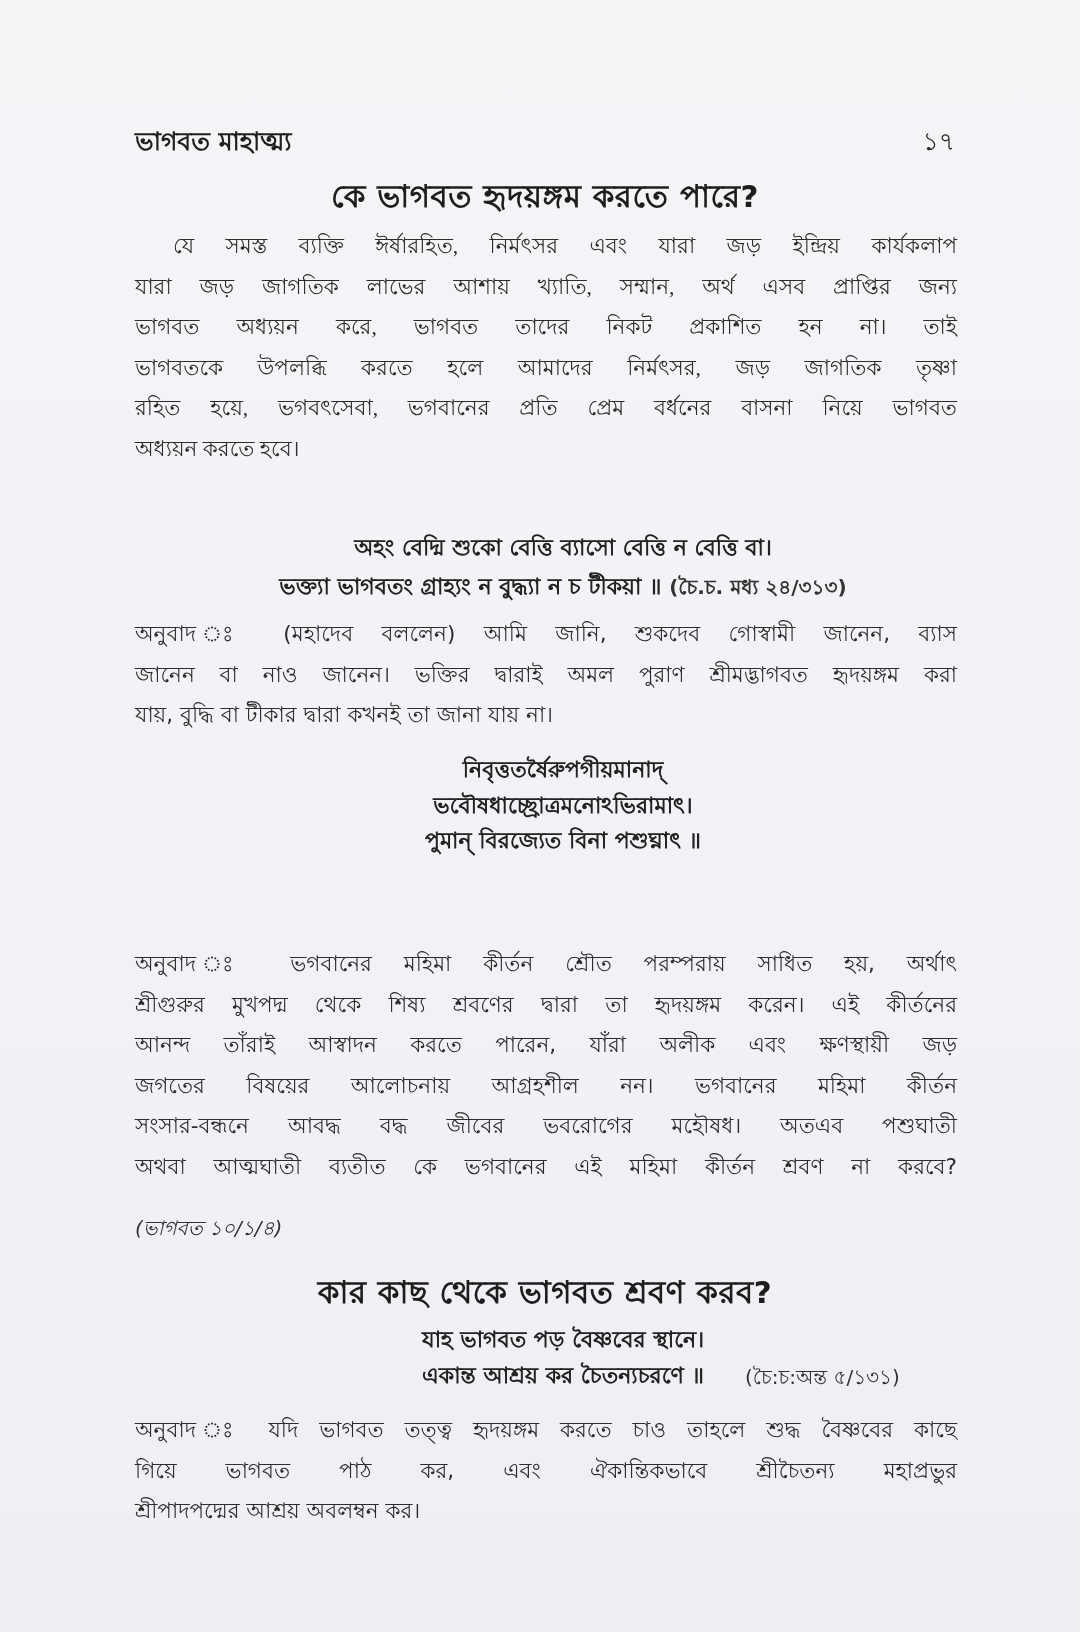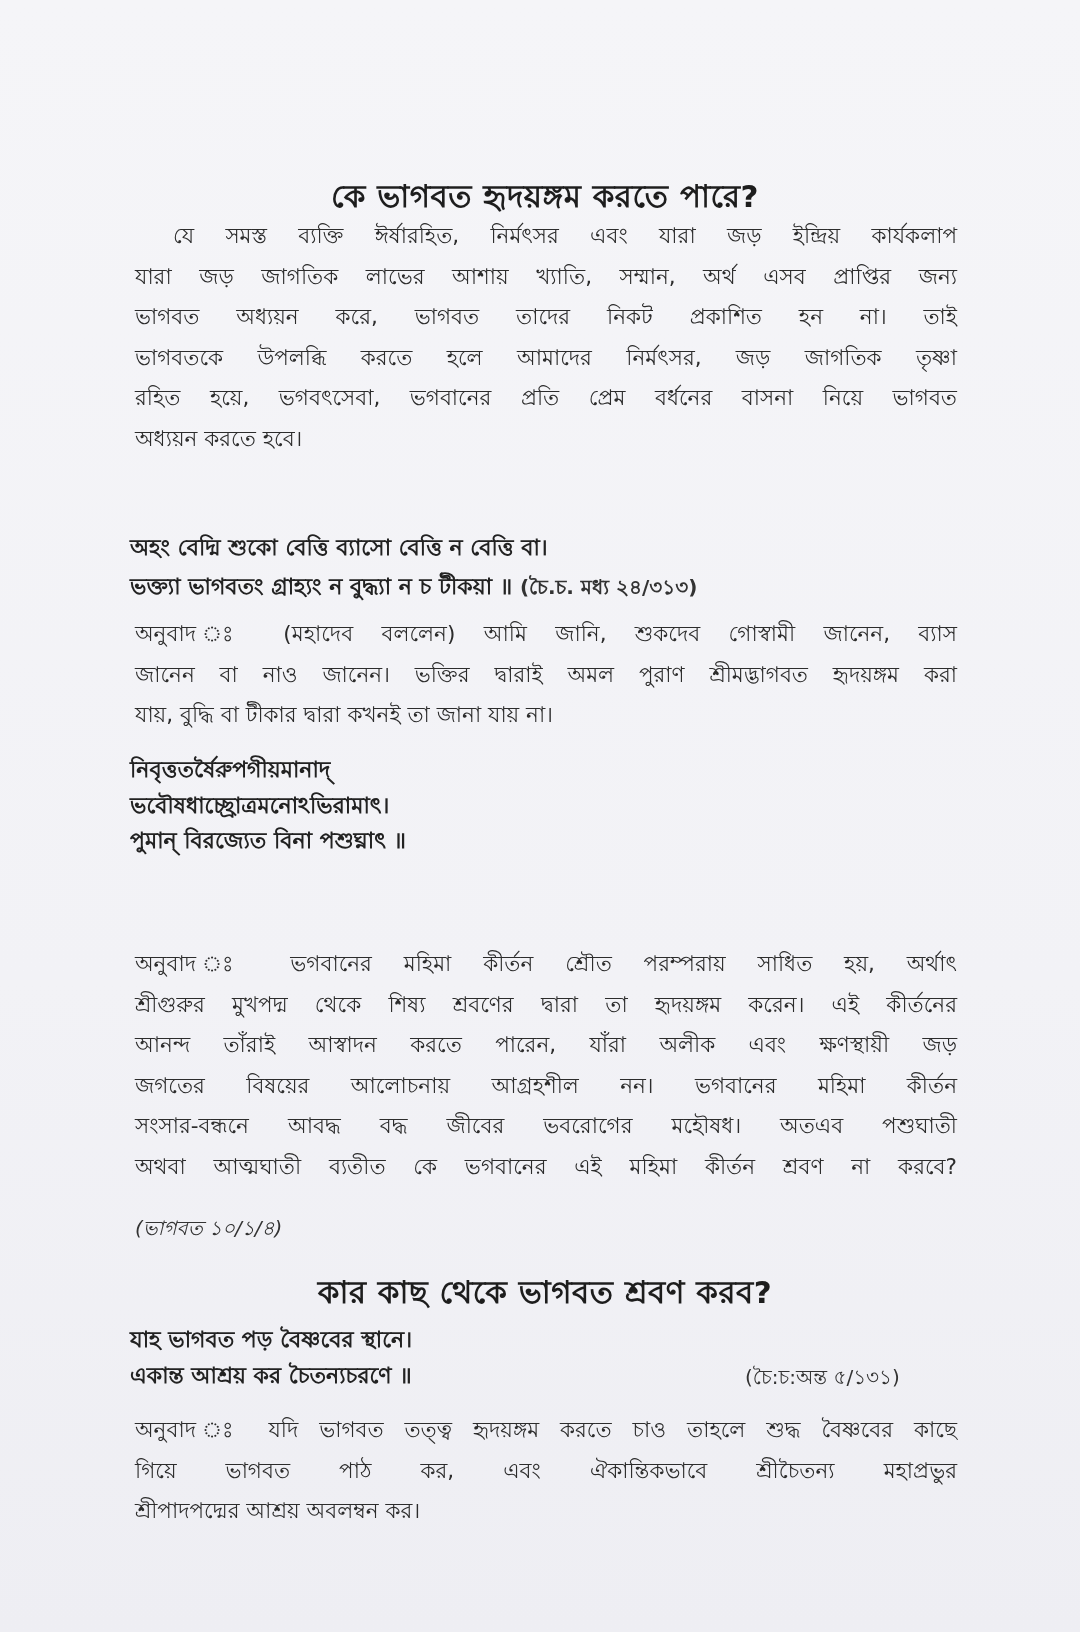--- a/index.html
+++ b/index.html
@@ -31,40 +31,44 @@
   }
   .para {
     position: absolute; left: 135px; width: 822px;
     font-size: 21.5px; line-height: 40.5px; text-align: justify;
     color: #2c2c2c;
   }
   .para .line { display: block; white-space: nowrap; text-align: justify; text-align-last: justify; }
   .para .line.last { text-align-last: left; }
   .indent { padding-left: 38px; }
   .verse {
-    position: absolute; left: 130px; width: 820px; 
+    position: absolute; left: 153px; width: 820px; text-align: center;
     font-size: 22px; font-weight: bold; color: #222; line-height: 35px;
   }
   .citation { font-weight: bold; font-size: 20px; color: #333; }
   .cite-right {
     position: absolute; font-size: 20px; color: #333;
   }
   .cite-left {
     position: absolute; left: 135px; font-size: 20px; color: #333; font-style: italic;
   }
 </style>
 </head>
 <body>
 
 <div class="page">
 
+  <div class="running-header">
+    <span class="running-title">ভাগবত মাহাত্ম্য</span>
+    <span class="page-number">১৭</span>
+  </div>
 
   <div class="heading" style="top:172px;">কে ভাগবত হৃদয়ঙ্গম করতে পারে?</div>
 
-  <div class="para" style="top:216px;">
+  <div class="para" style="top:226px;font-family:Liberation Serif, serif;">
     <span class="line indent">যে সমস্ত ব্যক্তি ঈর্ষারহিত, নির্মৎসর এবং যারা জড় ইন্দ্রিয় কার্যকলাপ</span>
     <span class="line">যারা জড় জাগতিক লাভের আশায় খ্যাতি, সম্মান, অর্থ এসব প্রাপ্তির জন্য</span>
     <span class="line">ভাগবত অধ্যয়ন করে, ভাগবত তাদের নিকট প্রকাশিত হন না। তাই</span>
     <span class="line">ভাগবতকে উপলব্ধি করতে  হলে আমাদের নির্মৎসর, জড় জাগতিক তৃষ্ণা</span>
     <span class="line">রহিত হয়ে, ভগবৎসেবা, ভগবানের প্রতি প্রেম বর্ধনের বাসনা নিয়ে ভাগবত</span>
     <span class="line last">অধ্যয়ন করতে হবে।</span>
   </div>
 
   <div class="verse" style="top:530px;">
     <div>অহং বেদ্মি শুকো বেত্তি ব্যাসো বেত্তি ন বেত্তি বা।</div>

